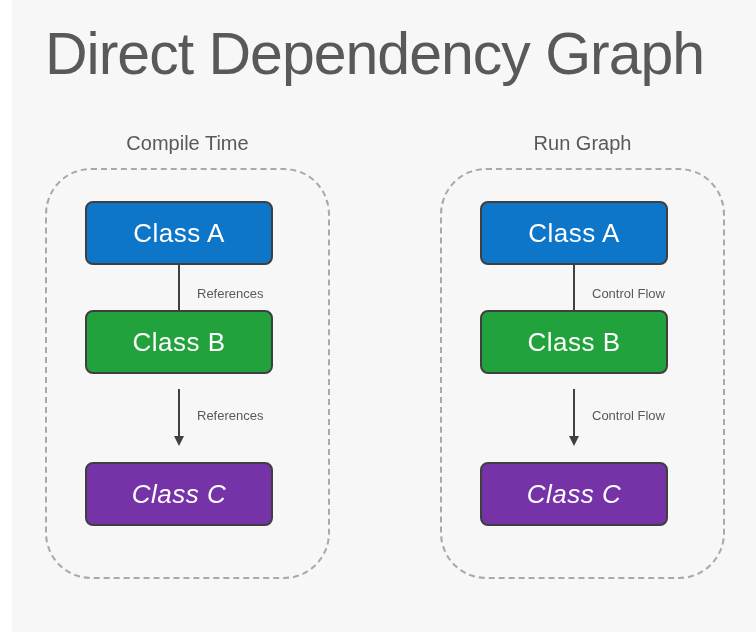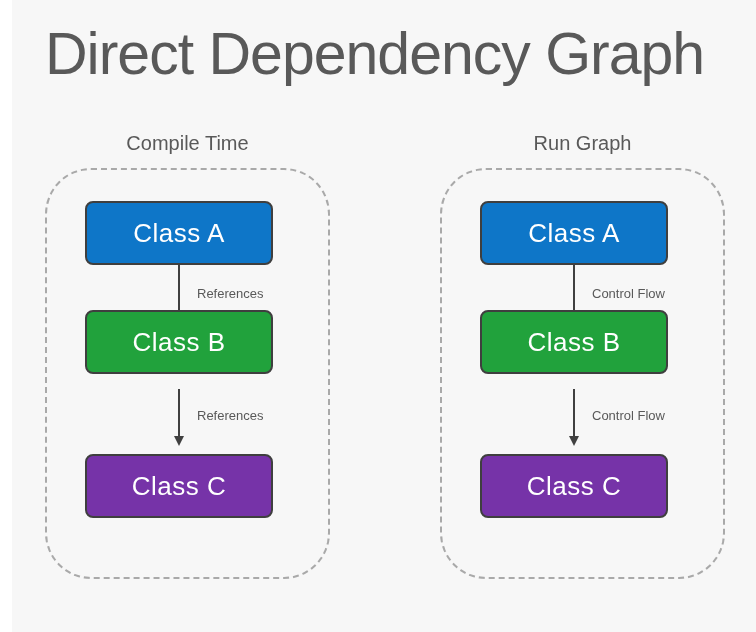--- a/index.html
+++ b/index.html
@@ -55,21 +55,21 @@
     align-items: center;
     justify-content: center;
   }
   .node .node-label {
     font-size: 26px;
     letter-spacing: 0.5px;
     white-space: nowrap;
   }
   .n0 { top: 31px; }
   .n1 { top: 140px; }
-  .n2 { top: 284px; }
+  .n2 { top: 292px; font-style: italic; }
   .arrow {
     position: absolute;
     left: 131px;
     width: 2px;
     background-color: currentColor;
   }
   .arrow::after {
     content: "";
     position: absolute;
     bottom: -10px; left: -4px;

